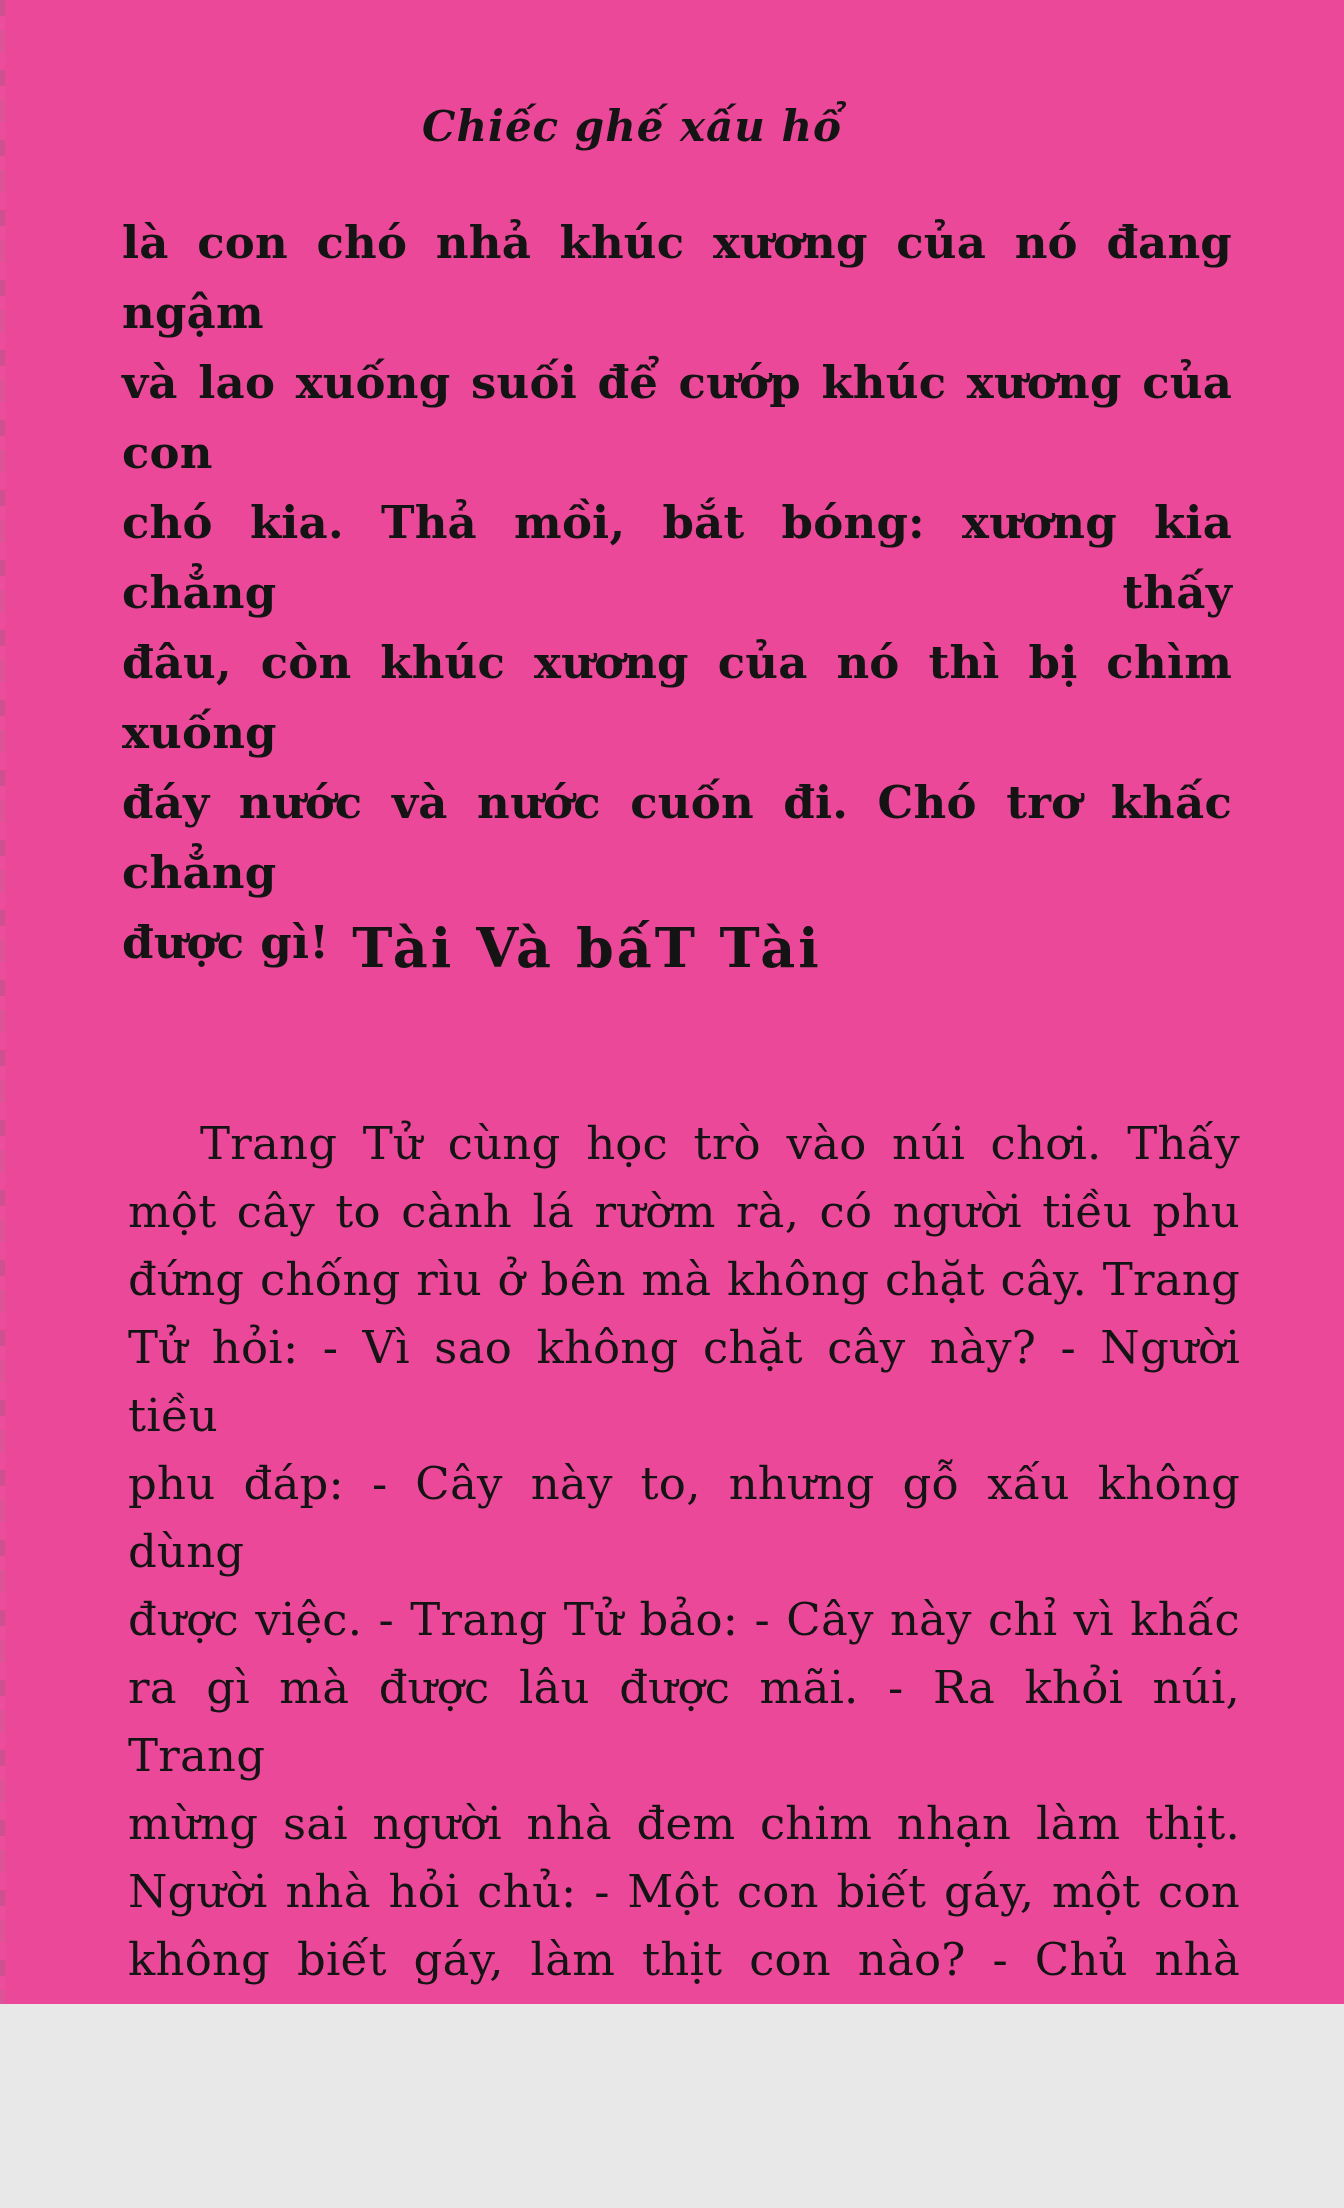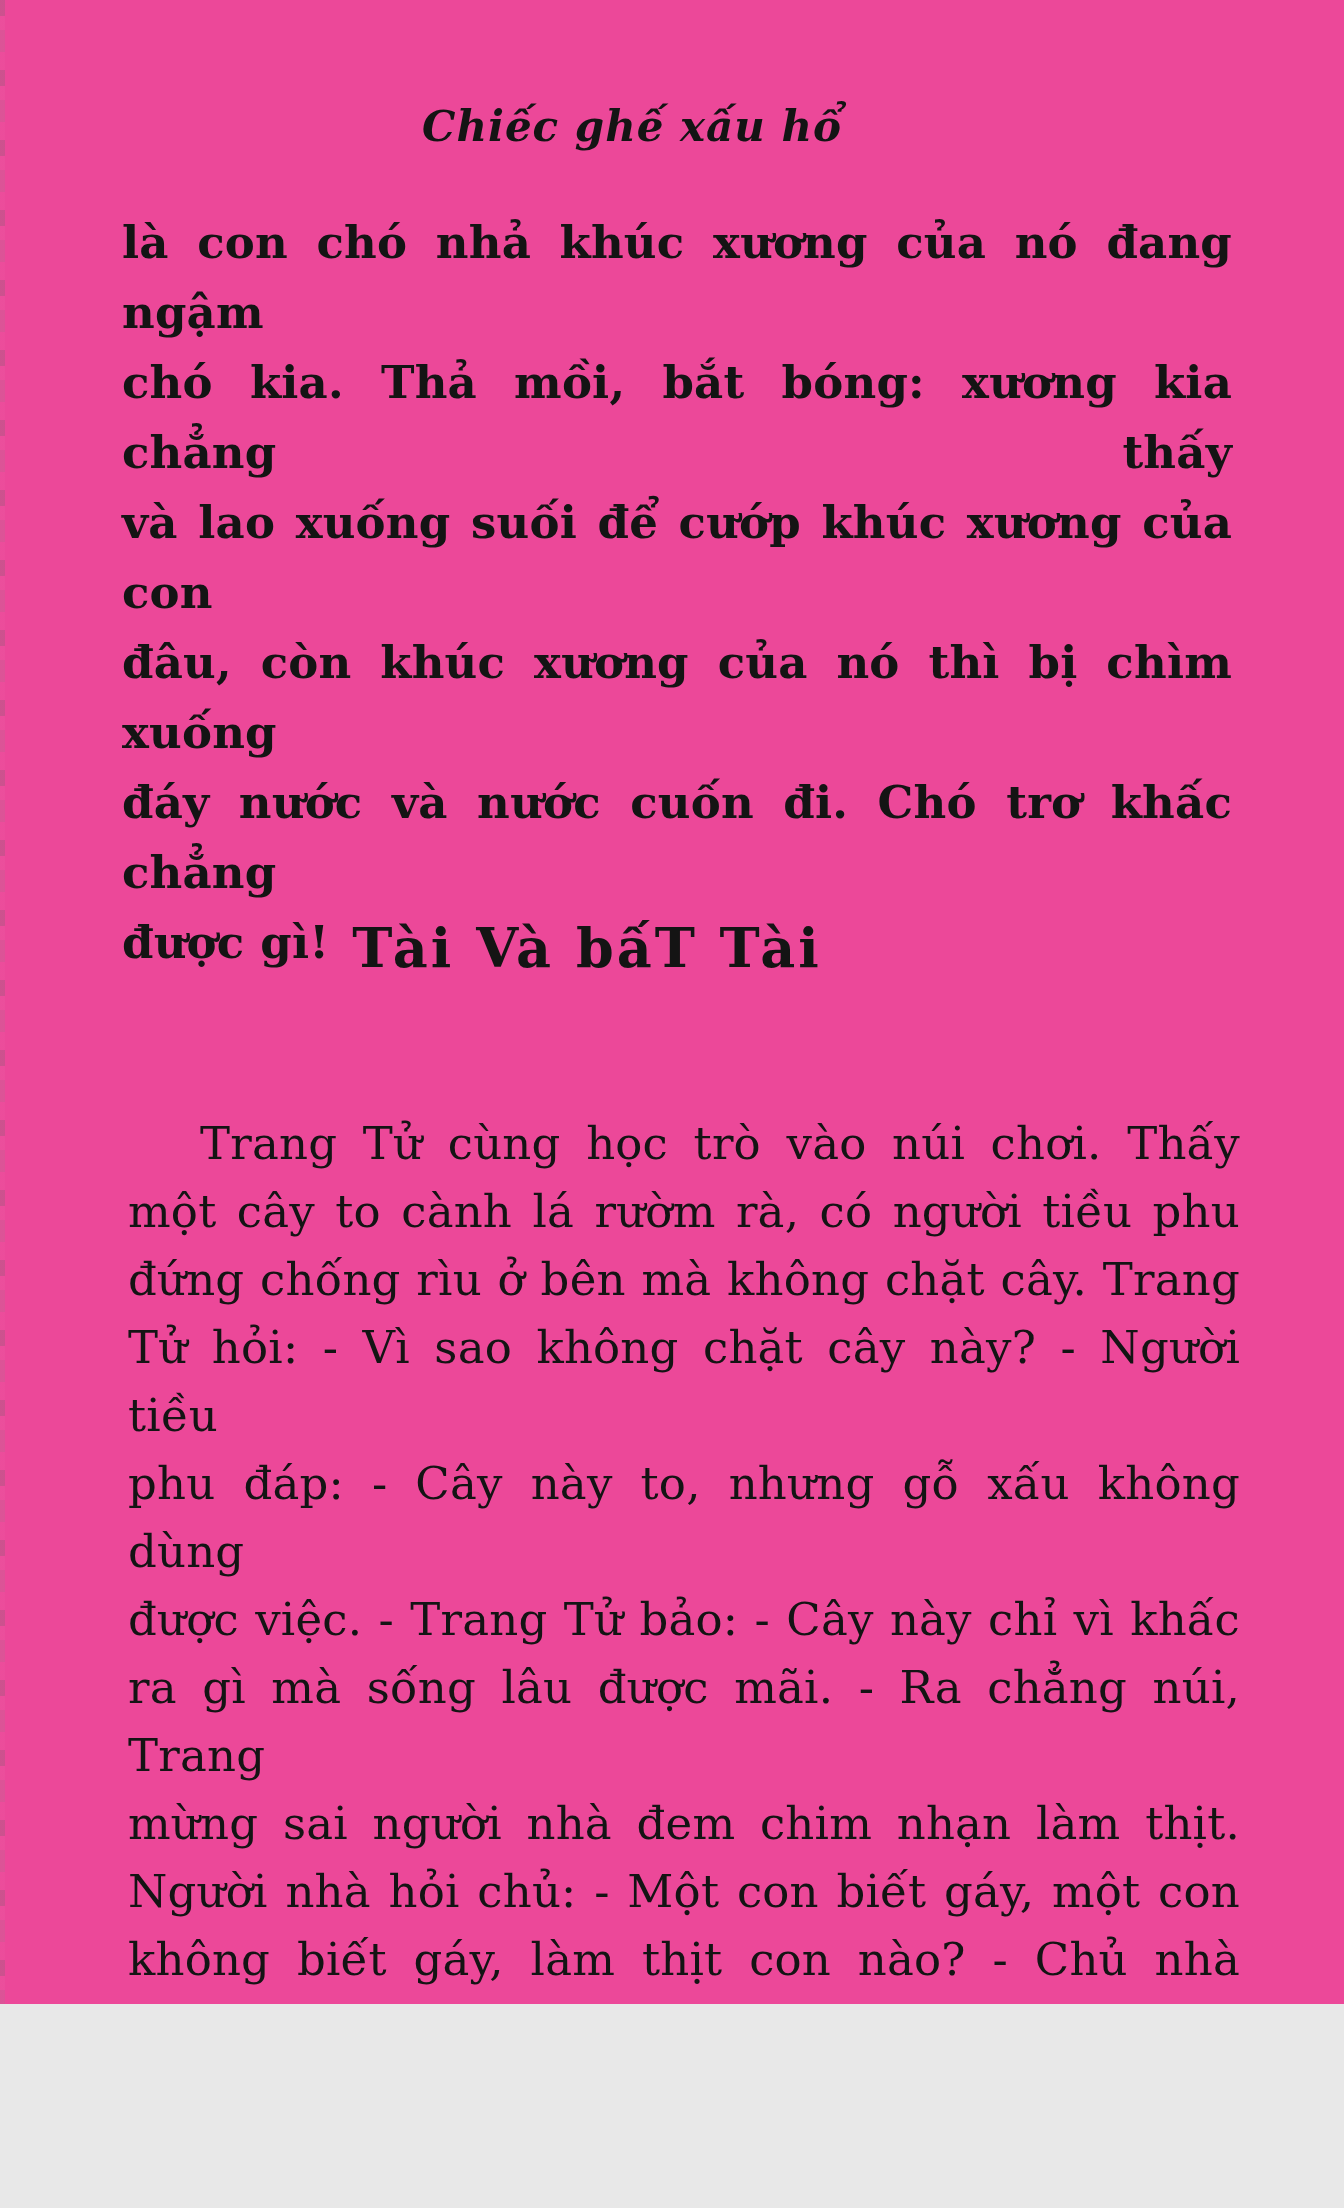--- a/index.html
+++ b/index.html
@@ -54,37 +54,37 @@
 </head>
 <body>
 
 <div class="page">
   <div class="scan-edge"></div>
 
   <div class="running-header">Chiếc ghế xấu hổ</div>
 
   <div class="para intro-para">
       <div class="pline">là con chó nhả khúc xương của nó đang ngậm</div>
+      <div class="pline">và lao xuống suối để cướp khúc xương của con</div>
       <div class="pline">chó kia. Thả mồi, bắt bóng: xương kia chẳng thấy</div>
-      <div class="pline">và lao xuống suối để cướp khúc xương của con</div>
       <div class="pline">đâu, còn khúc xương của nó thì bị chìm xuống</div>
       <div class="pline">đáy nước và nước cuốn đi. Chó trơ khấc chẳng</div>
       <div class="pline">được gì!</div>
     </div>
 
   <div class="section-title">Tài Và bấT Tài</div>
 
   <div class="para story-para">
       <div class="pline">Trang Tử cùng học trò vào núi chơi. Thấy</div>
       <div class="pline">một cây to cành lá rườm rà, có người tiều phu</div>
       <div class="pline">đứng chống rìu ở bên mà không chặt cây. Trang</div>
       <div class="pline">Tử hỏi: - Vì sao không chặt cây này? - Người tiều</div>
       <div class="pline">phu đáp: - Cây này to, nhưng gỗ xấu không dùng</div>
       <div class="pline">được việc. - Trang Tử bảo: - Cây này chỉ vì khấc</div>
-      <div class="pline">ra gì mà sống lâu được mãi. - Ra chẳng núi, Trang</div>
+      <div class="pline">ra gì mà được lâu được mãi. - Ra khỏi núi, Trang</div>
       <div class="pline">mừng sai người nhà đem chim nhạn làm thịt.</div>
       <div class="pline">Người nhà hỏi chủ: - Một con biết gáy, một con</div>
       <div class="pline">không biết gáy, làm thịt con nào? - Chủ nhà bảo:</div>
       <div class="pline">- Làm thịt con không gáy! - Đến hôm sau, học trò</div>
     </div>
 
   <div class="page-number">- 11 -</div>
 </div>
 
 </body></html>

